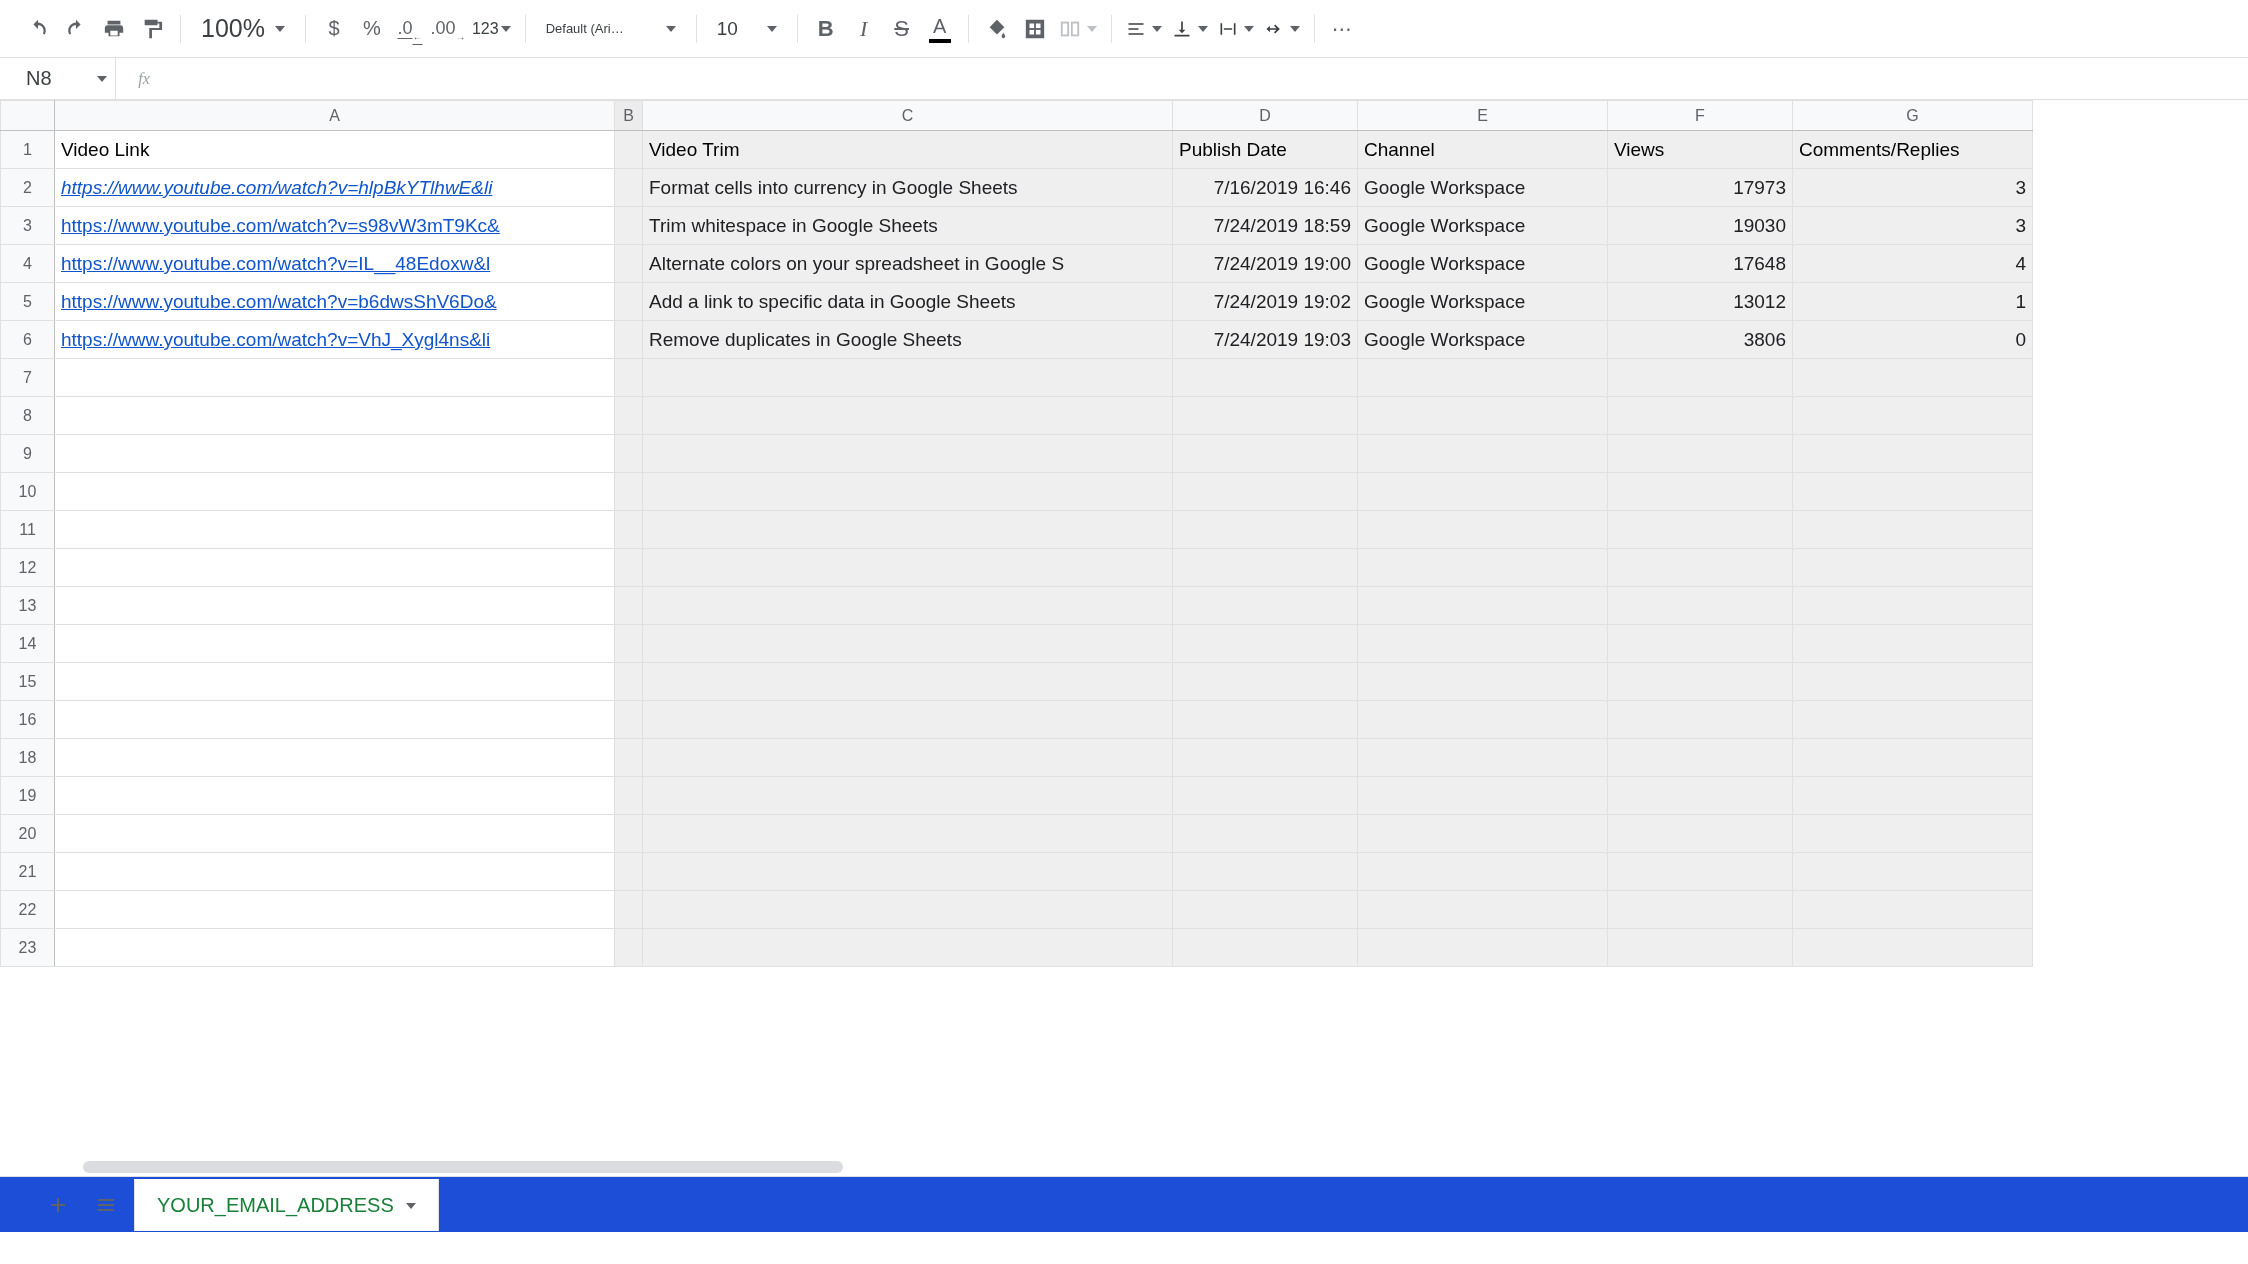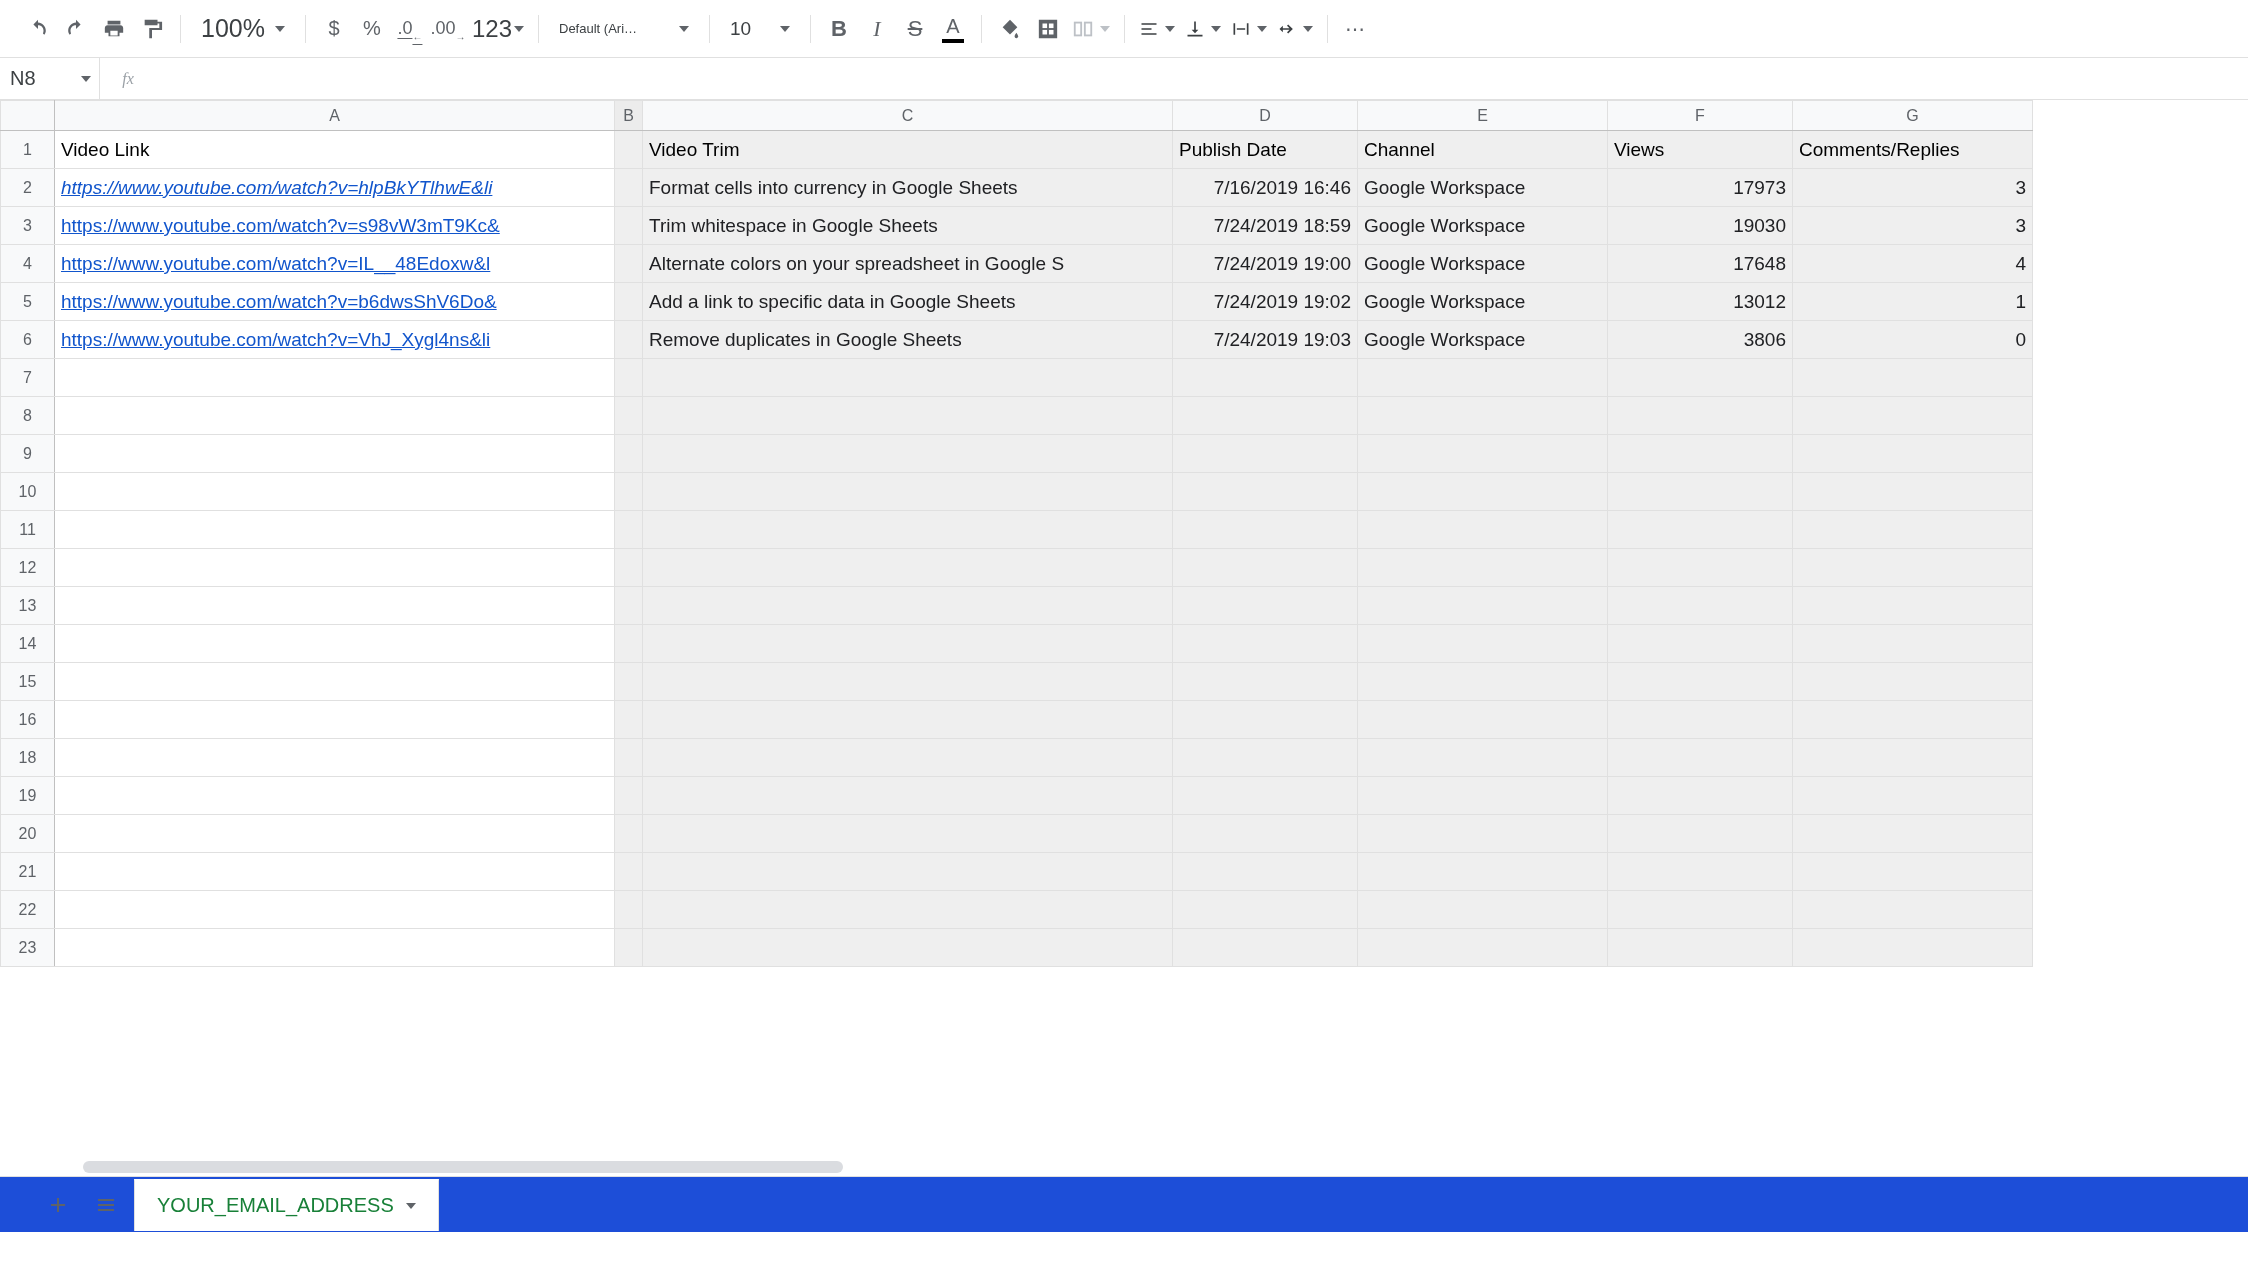--- a/index.html
+++ b/index.html
@@ -10,21 +10,21 @@
 .toolbar .tb-btn { display: flex; align-items: center; justify-content: center; min-width: 36px; height: 36px; cursor: pointer; border-radius: 4px; color: #5f6368; }
 .toolbar .sep { width: 1px; height: 28px; background: #e0e0e0; margin: 0 8px; }
 .toolbar .dropdown { display: flex; align-items: center; padding: 0 10px; height: 36px; cursor: pointer; color: #3c4043; border-radius: 4px; }
 .toolbar .dropdown .caret { margin-left: 10px; }
 .toolbar svg { fill: currentColor; }
 .text-color-btn { display:flex; flex-direction:column; align-items:center; justify-content:center; }
 .text-color-underline { width: 22px; height: 4px; background: #000; margin-top: 1px; }
 
 
 .formula-row { display: flex; align-items: center; height: 42px; border-bottom: 1px solid #e0e0e0; }
-.name-box { width: 100px; display: flex; align-items: center; padding-left: 10px; font-size: 20px; color: #3c4043; border-right: 1px solid #e0e0e0; height: 100%; justify-content: space-between; padding-right: 8px;}
+.name-box { width: 100px; display: flex; align-items: center; padding-left: 10px; font-size: 20px; color: #3c4043; border-right: 1px solid #e0e0e0; height: 100%; justify-content: space-between; padding-right: 8px; margin-left: 16px;}
 .name-box .caret { color: #5f6368; }
 .fx-label { width: 56px; display: flex; align-items: center; justify-content: center; color: #9aa0a6; font-style: italic; font-size: 16px; font-family: serif; }
 .formula-input { flex: 1; border: none; outline: none; font-size: 18px; padding: 0 6px; height: 100%; }
 
 
 .grid-wrapper { position: relative; height: 1076px; overflow: hidden; }
 .grid { border-collapse: collapse; table-layout: fixed; }
 .grid th, .grid td { border: 1px solid #e0e0e0; font-weight: normal; }
 .grid .corner { width: 54px; height: 30px; background: #f8f9fa; border-right: 1px solid #c0c0c0; border-bottom: 1px solid #c0c0c0;}
 .grid .col-header { height: 30px; background: #f8f9fa; text-align: center; color: #5f6368; font-size: 16px; border-bottom: 1px solid #c0c0c0;}
@@ -93,21 +93,21 @@
       <span>%</span>
     </div>
   <div class="tb-btn" style="font-size:18px; text-decoration: underline; text-underline-offset:4px;">
       <span>.0</span>
       <span style="font-size:10px;position:relative;top:8px;">←</span>
     </div>
   <div class="tb-btn" style="font-size:18px;">
       <span>.00</span>
       <span style="font-size:10px;position:relative;top:8px;">→</span>
     </div>
-  <div class="dropdown" style="font-size:24px;padding:0 4px;">
+  <div class="dropdown" style="font-size:16px;padding:0 4px;">
       <span>123</span>
       <span class="caret" style="margin-left:2px;"></span>
     </div>
   <div class="sep"></div>
   <div class="dropdown" style="width:150px;font-size:13px;justify-content:space-between;">
       <span style="overflow:hidden;white-space:nowrap;">Default (Ari…</span>
       <span class="caret"></span>
     </div>
   <div class="sep"></div>
   <div class="dropdown" style="width:80px;font-size:19px;justify-content:space-between;">

